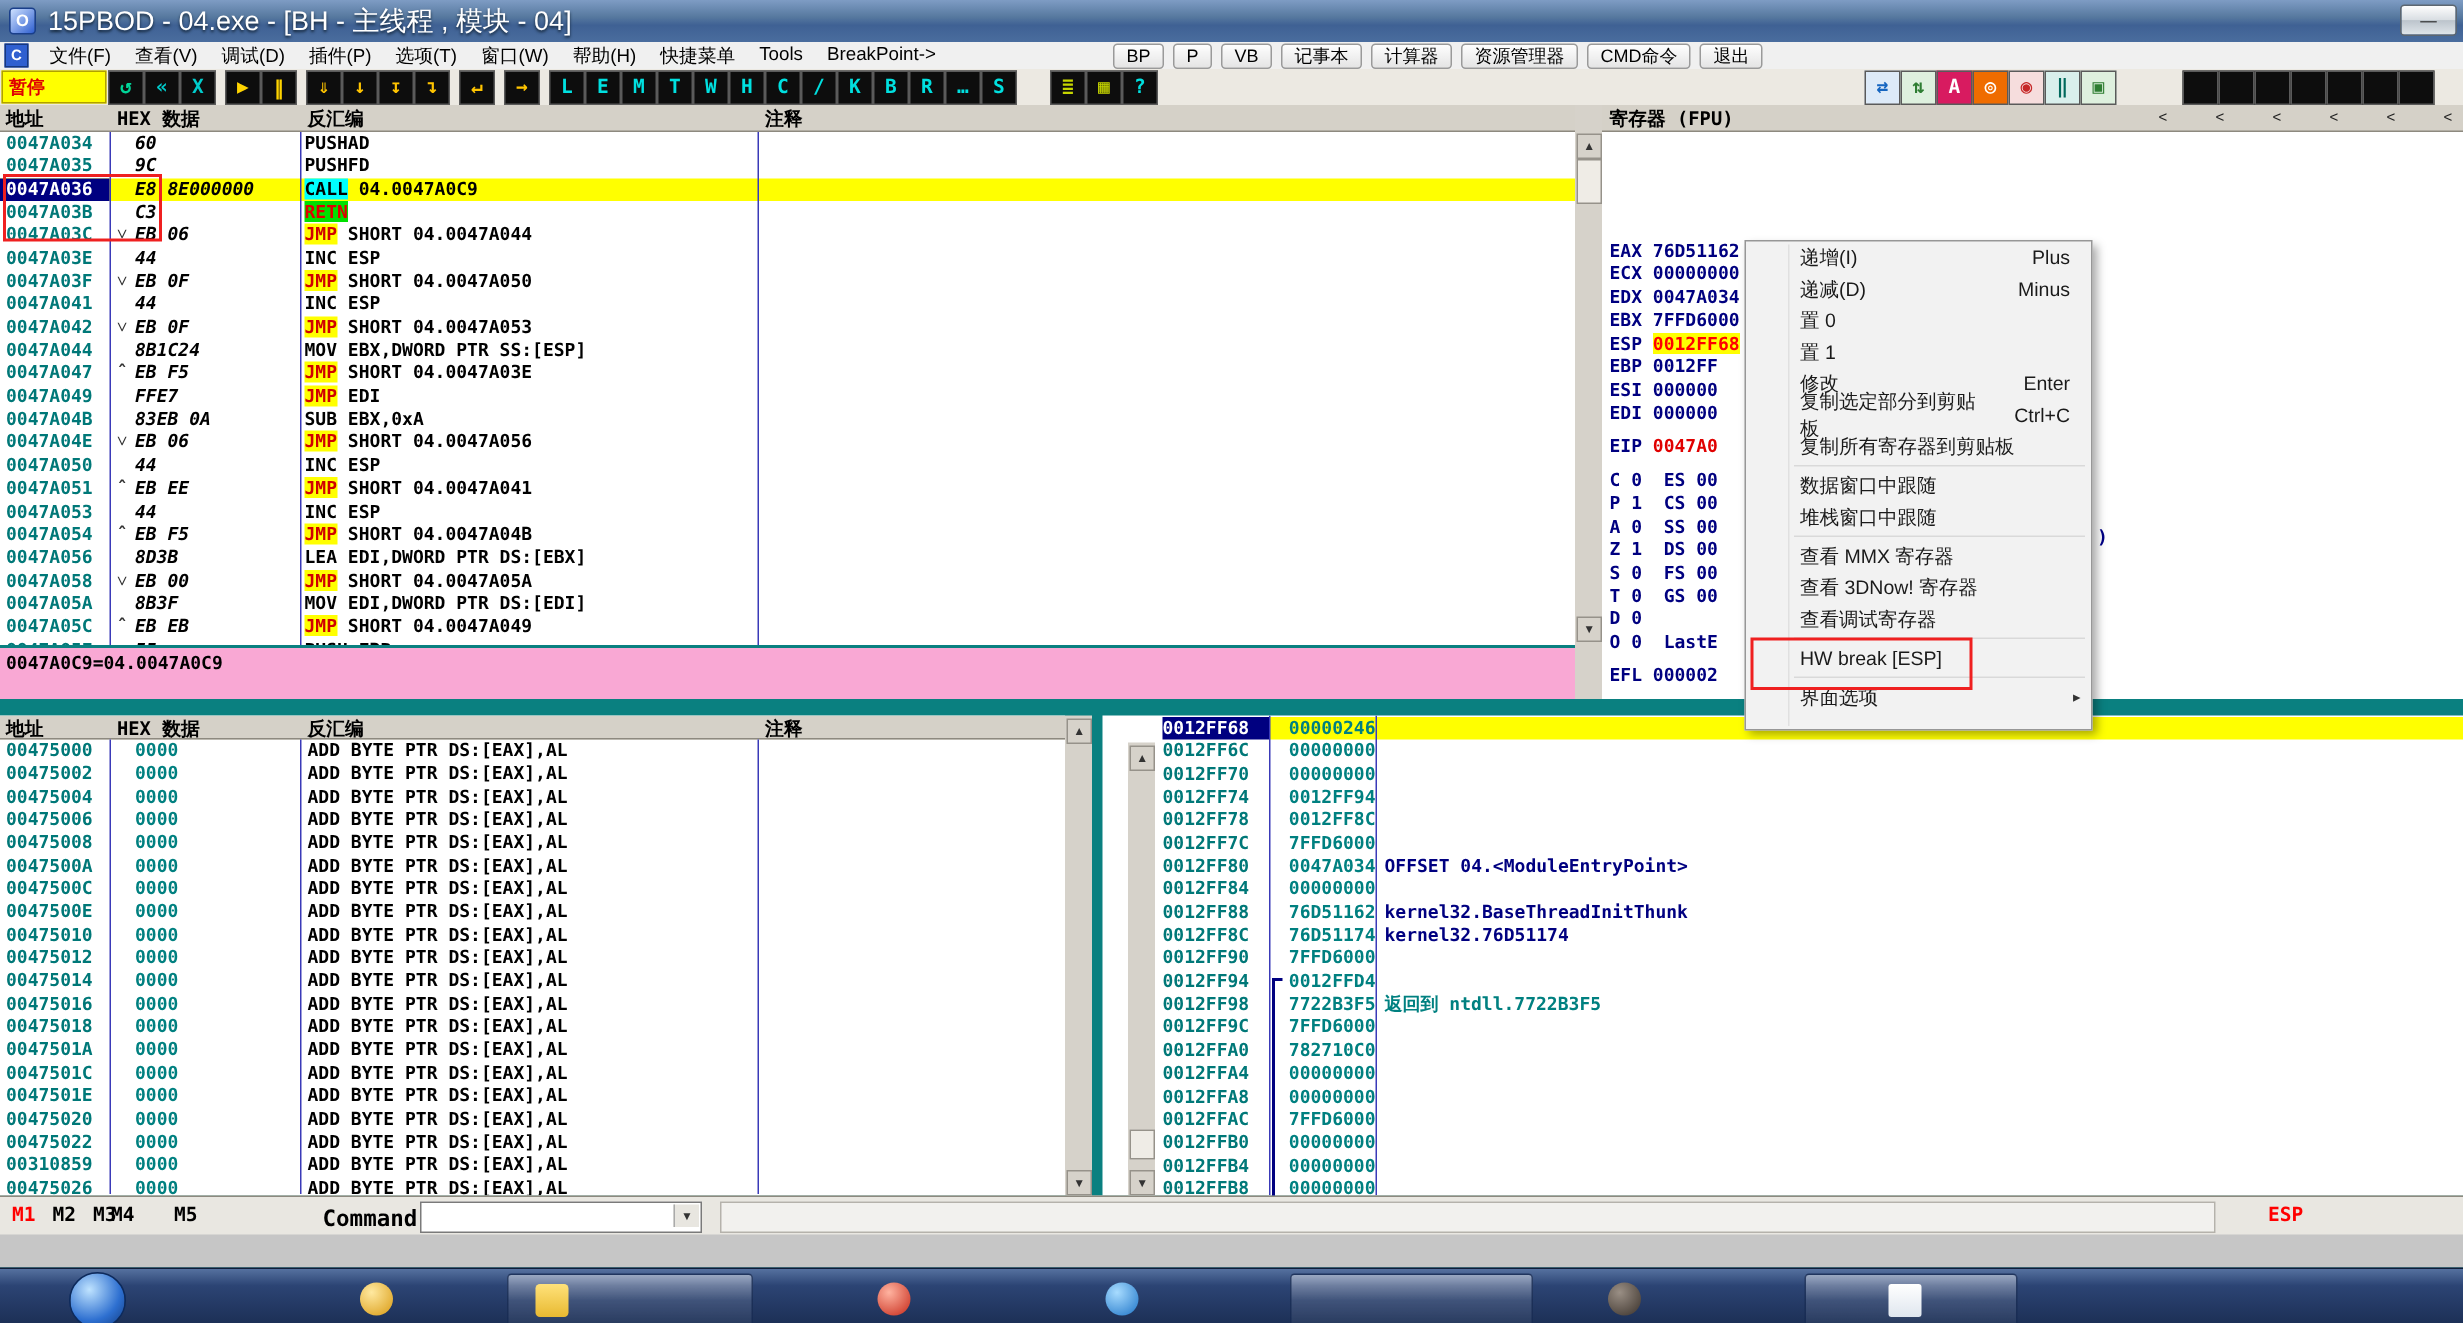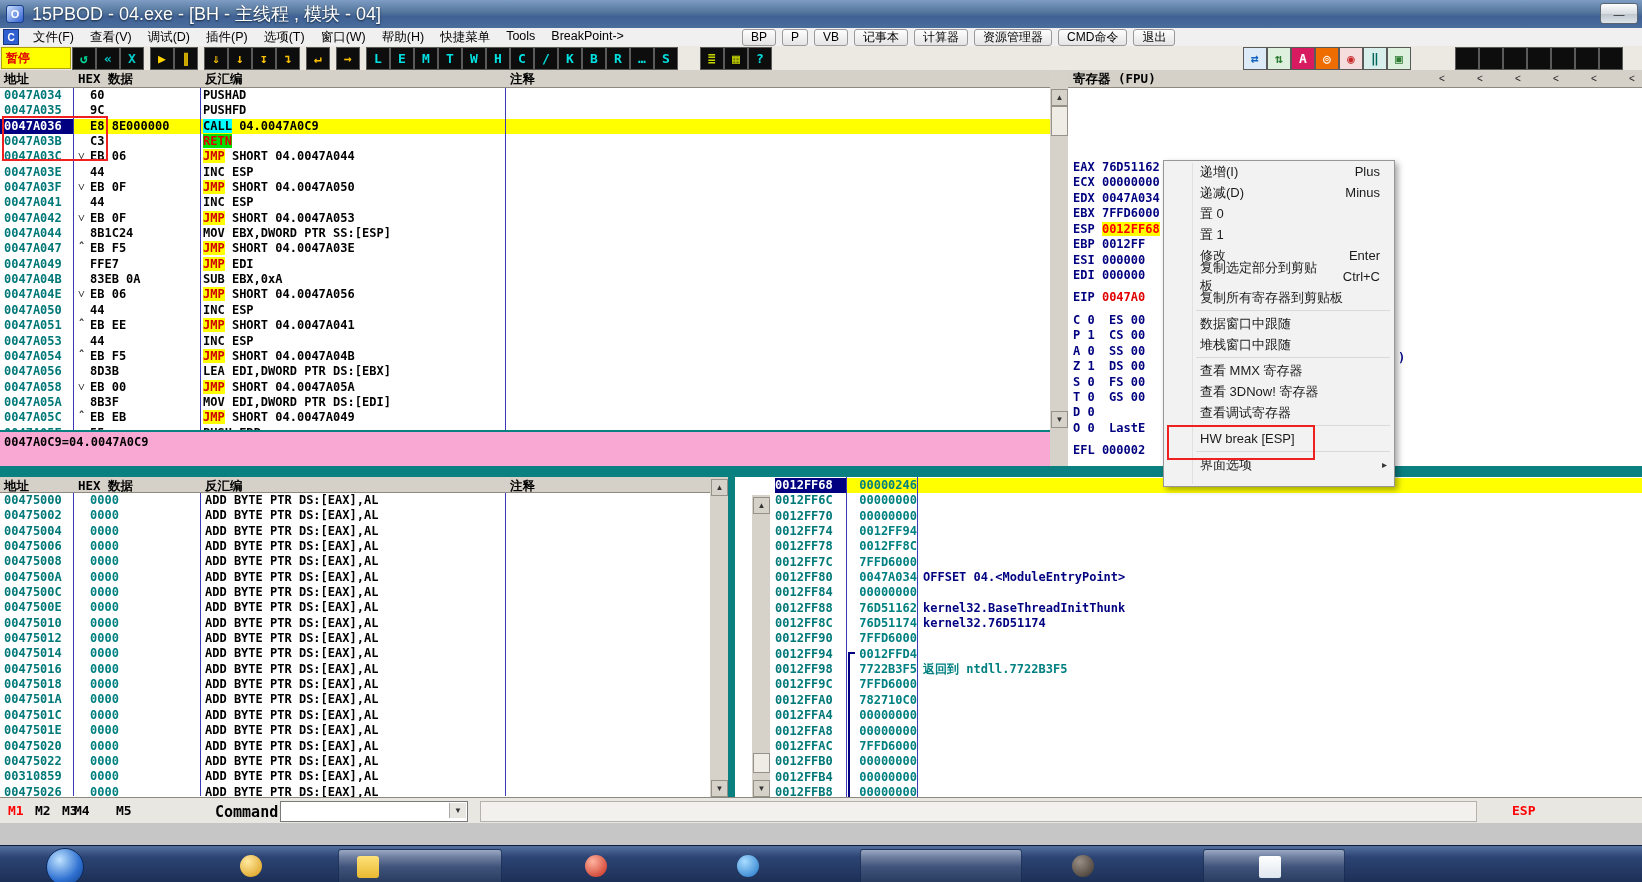--- a/index.html
+++ b/index.html
@@ -54,21 +54,21 @@
   .row-yellow{background:#ffff00;}
   .chip-jmp{background:#ffff00;color:#d00000;}
   .chip-call{background:#00ffff;color:#000;}
   .chip-ret{background:#00e000;color:#e00000;}
 
   
   .cpu{left:0;top:70px;width:1050px;height:396px;}
   .cpu-rows{position:absolute;left:0;top:18px;width:1050px;height:342px;overflow:hidden;}
   .cpu .a{width:73px;padding-left:4px;box-sizing:border-box;}
   .cpu .j{width:17px;text-align:center;color:#333;}
-  .cpu .b{width:113px;}
+  .cpu .b{width:113px;font-style:italic;}
   .cpu .d{flex:1;}
   .info-line{position:absolute;left:0;top:360px;width:1118px;height:36px;background:#f9a8d4;
     border-top:2px solid #0a8080;color:#000;padding:3px 0 16px 4px;box-sizing:border-box;}
 
   
   .sbar{position:absolute;background:#d6d2ca;}
   .sb-btn{position:absolute;left:1px;width:15px;height:15px;background:#d6d2ca;
     border:1px solid #96928a;color:#333;font-size:8px;display:flex;align-items:center;justify-content:center;}
   .sb-thumb{position:absolute;left:1px;width:15px;background:#efece6;border:1px solid #96928a;}
 

